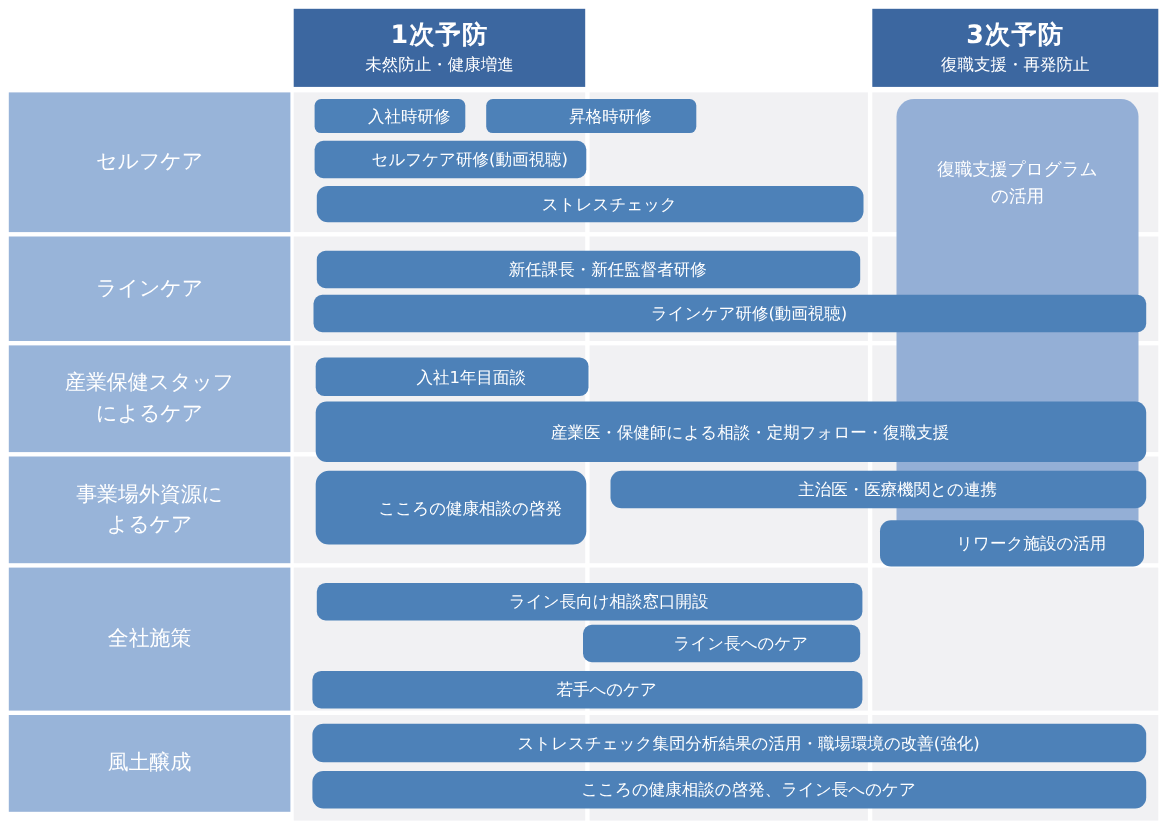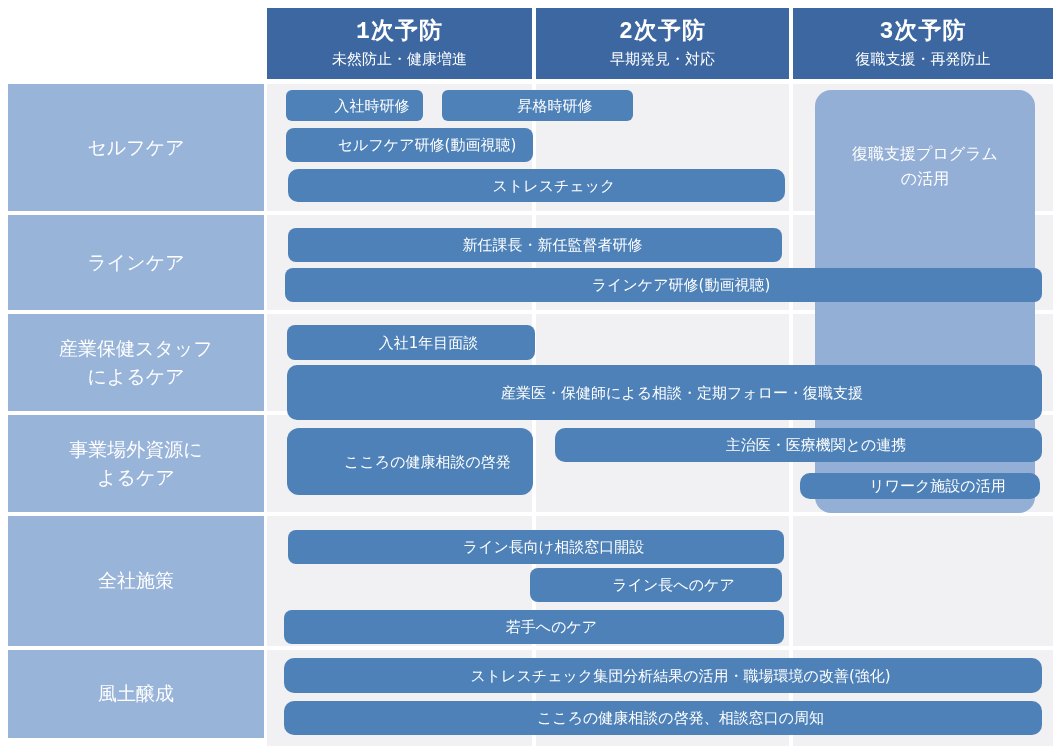--- a/index.html
+++ b/index.html
@@ -20,21 +20,21 @@
   
   .hdr-cell {
     background: var(--header-bg, #3C67A0);
     color: var(--text-on-blue, #ffffff);
     display: flex;
     flex-direction: column;
     align-items: center;
     justify-content: center;
     text-align: center;
   }
-  .hdr-title { font-size: 23px; font-weight: bold; letter-spacing: 1px; line-height: 1.2; font-family: Liberation Mono, monospace; }
+  .hdr-title { font-size: 23px; font-weight: bold; letter-spacing: 1px; line-height: 1.2; }
   .hdr-sub   { font-size: 15px; margin-top: 3px; line-height: 1.2; }
 
   
   .side-cell {
     background: var(--sidebar-bg, #98B4D9);
     color: var(--text-on-blue, #ffffff);
     display: flex;
     align-items: center;
     justify-content: center;
     text-align: center;
@@ -74,24 +74,20 @@
   }
 </style>
 </head>
 <body>
 
 <div class="canvas">
 
   <div class="abs hdr-cell" style="left:267px; top:8px; width:265px; height:71px;">
     <div class="hdr-title">1次予防</div>
     <div class="hdr-sub">未然防止・健康増進</div>
-  </div>
-  <div class="abs hdr-cell" style="left:536px; top:8px; width:253px; height:71px;">
-    <div class="hdr-title">2次予防</div>
-    <div class="hdr-sub">早期発見・対応</div>
   </div>
   <div class="abs hdr-cell" style="left:793px; top:8px; width:260px; height:71px;">
     <div class="hdr-title">3次予防</div>
     <div class="hdr-sub">復職支援・再発防止</div>
   </div>
 
   <div class="abs side-cell" style="left:8px; top:84px;  width:256px; height:127px;">セルフケア</div>
   <div class="abs side-cell" style="left:8px; top:215px; width:256px; height:95px;">ラインケア</div>
   <div class="abs side-cell" style="left:8px; top:314px; width:256px; height:97px;">産業保健スタッフ
 によるケア</div>
@@ -133,22 +129,22 @@
   <div class="abs bar" style="left:288px; top:169px; width:497px; height:33px; border-radius:10px;">ストレスチェック</div>
 
   <div class="abs bar" style="left:288px; top:228px; width:494px; height:34px; border-radius:8px;">新任課長・新任監督者研修</div>
   <div class="abs bar" style="left:285px; top:268px; width:757px; height:34px; border-radius:8px;">ラインケア研修(動画視聴)</div>
 
   <div class="abs bar" style="left:287px; top:325px; width:248px; height:35px; border-radius:8px;">入社1年目面談</div>
   <div class="abs bar" style="left:287px; top:365px; width:755px; height:55px; border-radius:10px;">産業医・保健師による相談・定期フォロー・復職支援</div>
 
   <div class="abs bar" style="left:287px; top:428px; width:246px; height:67px; border-radius:12px;">こころの健康相談の啓発</div>
   <div class="abs bar" style="left:555px; top:428px; width:487px; height:34px; border-radius:10px;">主治医・医療機関との連携</div>
-  <div class="abs bar" style="left:800px; top:473px; width:240px; height:26px; border-radius:10px;">リワーク施設の活用</div>
+  <div class="abs bar" style="left:800px; top:473px; width:240px; height:42px; border-radius:10px;">リワーク施設の活用</div>
 
   <div class="abs bar" style="left:288px; top:530px; width:496px; height:34px; border-radius:8px;">ライン長向け相談窓口開設</div>
   <div class="abs bar" style="left:530px; top:568px; width:252px; height:34px; border-radius:8px;">ライン長へのケア</div>
   <div class="abs bar" style="left:284px; top:610px; width:500px; height:34px; border-radius:8px;">若手へのケア</div>
 
   <div class="abs bar" style="left:284px; top:658px; width:758px; height:35px; border-radius:10px;">ストレスチェック集団分析結果の活用・職場環境の改善(強化)</div>
-  <div class="abs bar" style="left:284px; top:701px; width:758px; height:34px; border-radius:10px;">こころの健康相談の啓発、相談窓口の周知</div>
+  <div class="abs bar" style="left:284px; top:701px; width:758px; height:34px; border-radius:10px;">こころの健康相談の啓発、ライン長へのケア</div>
 
 </div>
 
 </body></html>

